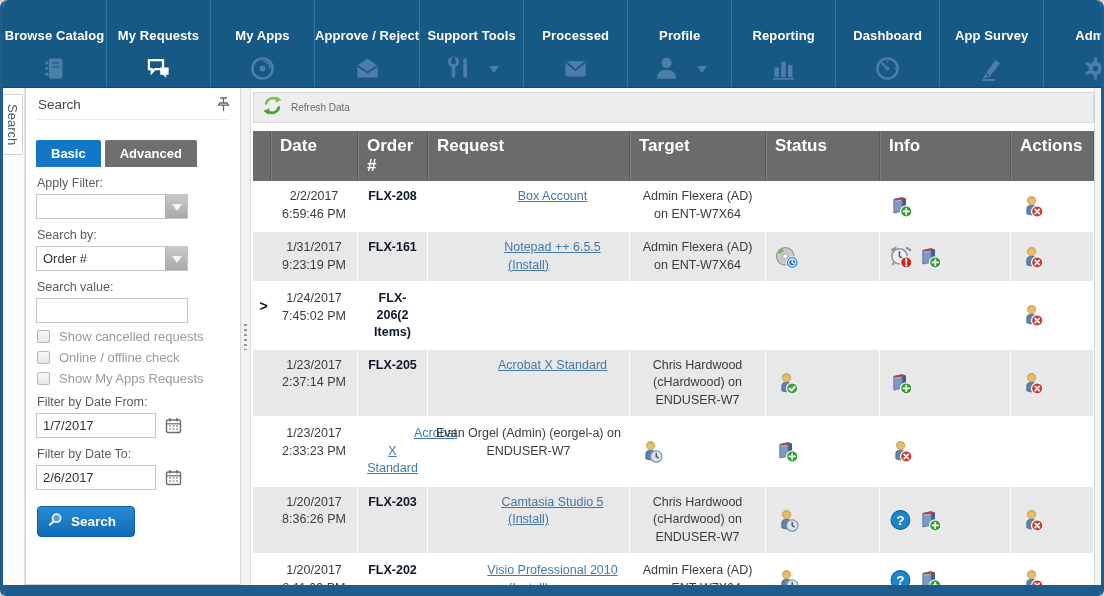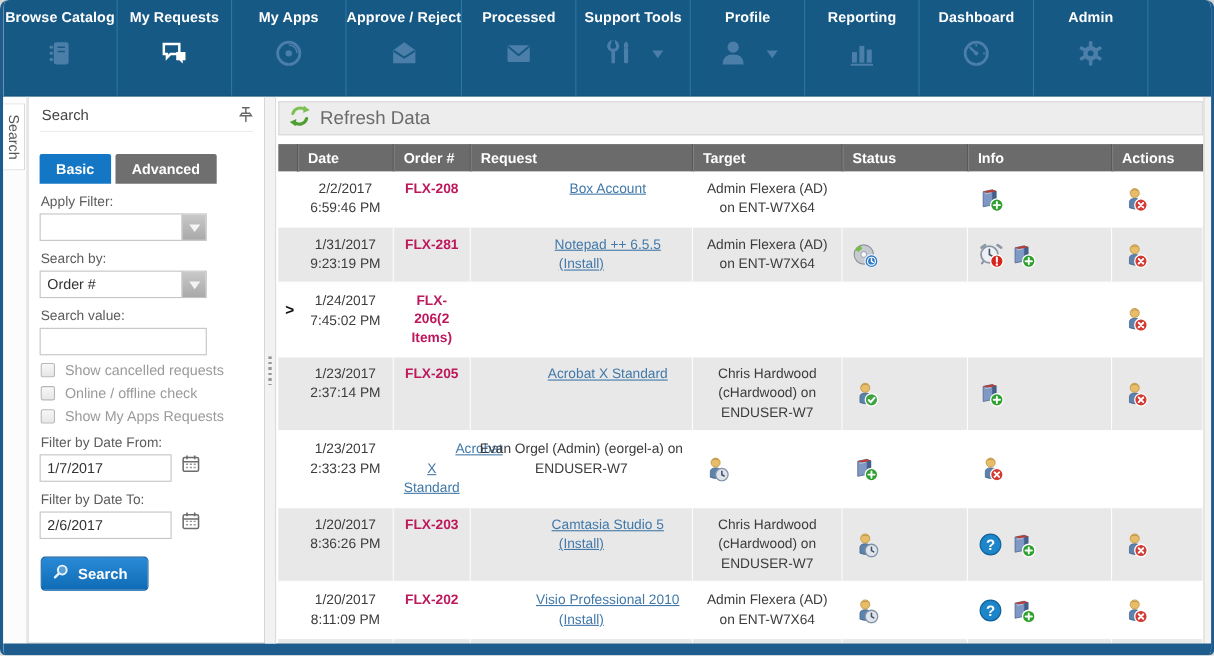--- a/index.html
+++ b/index.html
@@ -8,21 +8,21 @@
   }
   *{box-sizing:border-box;margin:0;padding:0;}
   html,body{width:1104px;height:596px;overflow:hidden;}
   body{background:#d6d6d6;font-family:"Liberation Sans","DejaVu Sans",sans-serif;}
   .window{width:1104px;height:596px;background:#fff;border-radius:8px 8px 6px 6px;overflow:hidden;
           border-left:3px solid #1d5c8c;border-right:3px solid #1d5c8c;display:flex;flex-direction:column;}
   
   .navbar{height:88px;background:var(--nav-bg);flex:0 0 88px;overflow:hidden;border-bottom:1px solid #0e4a73;}
   .nav-inner{display:flex;width:1150px;height:100%;}
   .nav-tab{flex:0 0 104px;border-right:1px solid var(--nav-line);display:flex;flex-direction:column;
-           align-items:center;padding-top:8px;cursor:pointer;color:#fff;}
+           align-items:center;padding-top:28px;cursor:pointer;color:#fff;}
   .nav-label{font-size:13px;font-weight:700;letter-spacing:.1px;white-space:nowrap;}
   .icon-row{display:flex;align-items:flex-end;margin-top:12px;color:var(--nav-icon);}
   .nav-tab.active .icon-row{color:#ffffff;}
   .nav-ic svg{width:27px;height:27px;display:block;}
   .caret{width:0;height:0;border:5px solid transparent;border-top:7px solid var(--nav-icon);margin-left:17px;margin-bottom:4px;}
   
   .content{flex:1 1 auto;display:flex;background:#fff;min-height:0;}
   .rail{flex:0 0 22px;background:#fcfcfc;border-right:1px solid #e0e0e0;padding-top:6px;}
   .rail-tab{writing-mode:vertical-rl;text-orientation:mixed;font-size:13px;color:#555;
             background:#fff;border:1px solid #d2d2d2;border-left:none;padding:9px 2px;border-radius:0 0 2px 0;}
@@ -37,47 +37,47 @@
   .f-label{font-size:12.5px;color:#5c5c5c;margin:9px 0 4px 1px;}
   .combo{position:relative;width:152px;height:25px;}
   .combo input{width:100%;height:100%;border:1px solid #c4c4c4;font-size:13px;color:#333;padding:2px 26px 2px 6px;font-family:inherit;}
   .dd-btn{position:absolute;right:1px;top:1px;bottom:1px;width:22px;background:linear-gradient(#c9c9c9,#a9a9a9);
           border-left:1px solid #b0b0b0;display:flex;align-items:center;justify-content:center;cursor:pointer;}
   .dd-btn::after{content:"";border:5px solid transparent;border-top:7px solid #f4f4f4;margin-top:6px;}
   .txt{width:152px;height:25px;border:1px solid #c4c4c4;font-size:13px;color:#333;padding:2px 6px;font-family:inherit;}
   .cb-row{display:flex;align-items:center;margin:6px 0 0 1px;cursor:pointer;}
   .cb{width:13px;height:13px;border:1px solid #b6b6b6;border-radius:2px;background:linear-gradient(#f7f7f7,#e7e7e7);margin-right:9px;flex:0 0 13px;}
   .cb-label{font-size:13px;color:#9a9a9a;}
-  .date-row{display:flex;align-items:flex-start;gap:9px;}
+  .date-row{display:flex;align-items:center;gap:9px;}
   .date-row .txt{width:120px;}
   .cal-btn{background:none;border:none;cursor:pointer;padding:0;}
   .cal-btn svg{width:17px;height:17px;display:block;}
   .search-btn{margin:16px 0 0 1px;display:inline-flex;align-items:center;gap:8px;background:linear-gradient(#2a8ad6,#0f6bb5);
               border:1px solid #0c5fa4;border-radius:4px;color:#fff;font-size:13.5px;font-weight:700;
               padding:5px 18px 6px 10px;cursor:pointer;font-family:inherit;}
   .search-btn svg{width:15px;height:15px;}
   .splitter{flex:0 0 10px;background:#f2f2f2;border-right:1px solid #dcdcdc;position:relative;cursor:col-resize;}
   .grip{position:absolute;top:50%;left:3px;width:3px;height:26px;transform:translateY(-50%);
         background:repeating-linear-gradient(#969696 0 2px,transparent 2px 5px);}
   
   .main{flex:0 0 843px;padding:4px 0 0 2px;overflow:hidden;background:#fff;}
   .refreshbar{width:841px;height:31px;background:#ededed;border:1px solid #d7d7d7;display:flex;align-items:center;
               padding-left:8px;gap:8px;cursor:pointer;}
   .refreshbar svg{width:21px;height:21px;}
-  .refresh-label{font-size:17px;color:#6a6a6a;}
+  .refresh-label{font-size:10px;color:#6a6a6a;}
   .grid-table{width:841px;margin-top:8px;}
   .t-head{display:grid;grid-template-columns:18px 87px 70px 202px 136px 114px 131px 83px;background:var(--header-bg);}
-  .h-cell{color:#fff;font-size:13px;font-weight:700;padding:5px 8px;border-right:1px solid #5a5a5a;border-left:1px solid #7f7f7f;cursor:pointer;}
+  .h-cell{color:#fff;font-size:17px;font-weight:700;padding:5px 8px;border-right:1px solid #5a5a5a;border-left:1px solid #7f7f7f;cursor:pointer;}
   .h-cell:first-child{border-left:none;cursor:default;}
   .t-row{display:grid;grid-template-columns:18px 87px 70px 202px 136px 114px 131px 83px;border-bottom:2px solid #fff;background:#fff;text-align:center;}
   .t-body .t-row:nth-child(even){background:var(--alt);}
   .cell{padding:7px 8px;font-size:12.5px;color:#3c3c3c;line-height:1.4;border-right:1px solid rgba(255,255,255,.9);min-height:46px;}
   .cell.exp{padding:7px 0 0 3px;border-right:none;}
   .expander{font-size:14px;font-weight:800;color:#111;cursor:pointer;line-height:2.4;}
-  .cell.order{font-weight:700;color:#be185d;line-height:1.35;}
+  .cell.order{font-weight:700;color:#0f172a;line-height:1.35;}
   .cell a.req-link{color:var(--link);text-decoration:underline;cursor:pointer;margin-left:48px;}
   .cell.icons{display:flex;align-items:center;gap:5px;padding-left:9px;}
   .ricon{display:inline-flex;}
   .ricon svg{width:24px;height:24px;display:block;}
   .vstrip{flex:0 0 7px;background:#f3f3f3;border-left:1px solid #d8d8d8;}
   .bottom-bar{flex:0 0 11px;background:#1d5c8c;}
 </style>
 </head>
 <body>
 
@@ -127,46 +127,46 @@
           <div class="icon-row">
             <span class="nav-ic">
               <svg viewBox="0 0 24 24">
                 <path d="M3 9.5 L12 3 L21 9.5 V20 H3 Z" fill="currentColor"></path>
                 <path d="M3.5 10 L12 15.5 L20.5 10" stroke="var(--nav-bg)" stroke-width="1.6" fill="none"></path>
               </svg>
             </span>
           </div>
         </div>
         <div class="nav-tab">
-          <span class="nav-label">Processed</span>
-          <div class="icon-row">
-            <span class="nav-ic">
-              <svg viewBox="0 0 24 24">
-                <rect x="3" y="5.5" width="18" height="13.5" rx="1.5" fill="currentColor"></rect>
-                <path d="M3.5 6.5 L12 13.5 L20.5 6.5" stroke="var(--nav-bg)" stroke-width="1.6" fill="none"></path>
-              </svg>
-            </span>
-          </div>
-        </div>
-        <div class="nav-tab">
           <span class="nav-label">Support Tools</span>
           <div class="icon-row">
             <span class="nav-ic">
               <svg viewBox="0 0 24 24">
                 <circle cx="7.5" cy="6" r="3.6" fill="none" stroke="currentColor" stroke-width="2.6"></circle>
                 <rect x="6" y="1.5" width="3" height="3.4" fill="var(--nav-bg)"></rect>
                 <rect x="6.1" y="8.2" width="2.9" height="12" rx="1.2" fill="currentColor"></rect>
                 <path d="M16.2 7.5 v-3 l1.7-2.2 1.7 2.2 v3 z" fill="currentColor"></path>
                 <rect x="16.2" y="7.5" width="3.4" height="12.6" rx="1.3" fill="currentColor"></rect>
               </svg>
             </span>
             <span class="caret"></span>
           </div>
         </div>
         <div class="nav-tab">
+          <span class="nav-label">Processed</span>
+          <div class="icon-row">
+            <span class="nav-ic">
+              <svg viewBox="0 0 24 24">
+                <rect x="3" y="5.5" width="18" height="13.5" rx="1.5" fill="currentColor"></rect>
+                <path d="M3.5 6.5 L12 13.5 L20.5 6.5" stroke="var(--nav-bg)" stroke-width="1.6" fill="none"></path>
+              </svg>
+            </span>
+          </div>
+        </div>
+        <div class="nav-tab">
           <span class="nav-label">Profile</span>
           <div class="icon-row">
             <span class="nav-ic">
               <svg viewBox="0 0 24 24">
                 <circle cx="12" cy="7" r="4.5" fill="currentColor"></circle>
                 <path d="M3.5 21 q0-8 8.5-8 t8.5 8 z" fill="currentColor"></path>
               </svg>
             </span>
             <span class="caret"></span>
           </div>
@@ -186,20 +186,32 @@
         </div>
         <div class="nav-tab">
           <span class="nav-label">Dashboard</span>
           <div class="icon-row">
             <span class="nav-ic">
               <svg viewBox="0 0 24 24">
                 <circle cx="12" cy="12" r="9" fill="none" stroke="currentColor" stroke-width="2.2"></circle>
                 <path d="M12 12 L7.3 7.6" stroke="currentColor" stroke-width="2" stroke-linecap="round"></path>
                 <circle cx="12" cy="12" r="1.7" fill="currentColor"></circle>
                 <path d="M12 4.6 v1.8 M19.4 12 h-1.8" stroke="currentColor" stroke-width="1.4"></path>
+              </svg>
+            </span>
+          </div>
+        </div>
+        <div class="nav-tab">
+          <span class="nav-label">App Survey</span>
+          <div class="icon-row">
+            <span class="nav-ic">
+              <svg viewBox="0 0 24 24">
+                <path d="M5.5 18.5 L15.5 4.5 l4 3 L10 19.5 l-5.5 1.4 z" fill="currentColor"></path>
+                <path d="M9.5 18.5 L7.6 16" stroke="var(--nav-bg)" stroke-width="1.2"></path>
+                <path d="M4 22.2 h11" stroke="currentColor" stroke-width="1.7"></path>
               </svg>
             </span>
           </div>
         </div>
         <div class="nav-tab">
           <span class="nav-label">Admin</span>
           <div class="icon-row">
             <span class="nav-ic">
               <svg viewBox="0 0 24 24">
                 <g fill="currentColor">
@@ -359,21 +371,21 @@
                     <path d="M6.9 5 Q10.6 1.9 14.3 5 Q12.6 3.1 10.6 3.1 Q8.6 3.1 6.9 5 Z" fill="#a97c2f"></path>
                     <circle cx="15.8" cy="16" r="5.2" fill="#d23b33" stroke="#fff" stroke-width="1.1"></circle>
                     <path d="M13.9 14.1 l3.8 3.8 M17.7 14.1 l-3.8 3.8" stroke="#fff" stroke-width="1.6" stroke-linecap="round"></path>
                   </svg>
                 </span>
               </div>
             </div>
             <div class="t-row">
               <div class="cell exp"></div>
               <div class="cell"><span>1/31/2017</span><br><span>9:23:19 PM</span></div>
-              <div class="cell order">FLX-281</div>
+              <div class="cell order">FLX-161</div>
               <div class="cell"><a class="req-link">Notepad ++ 6.5.5 (Install)</a></div>
               <div class="cell">Admin Flexera (AD) on ENT-W7X64</div>
               <div class="cell icons status">
                 <span class="ricon">
                   <svg viewBox="0 0 22 22">
                     <circle cx="9.4" cy="10.4" r="8" fill="#c7cbd1" stroke="#90959b" stroke-width="1"></circle>
                     <path d="M2.4 6.8 A8 8 0 0 1 6.8 2.9 L8.1 5.8 A5.2 5.2 0 0 0 5.2 8.2 Z" fill="#76bf3e"></path>
                     <circle cx="9.4" cy="10.4" r="2.5" fill="#eef0f3" stroke="#9aa0a8" stroke-width=".8"></circle>
                     <circle cx="9.4" cy="10.4" r="1" fill="#fff"></circle>
                     <circle cx="15.8" cy="16" r="5.4" fill="#2f79c4" stroke="#e8f1fa" stroke-width="1"></circle>

